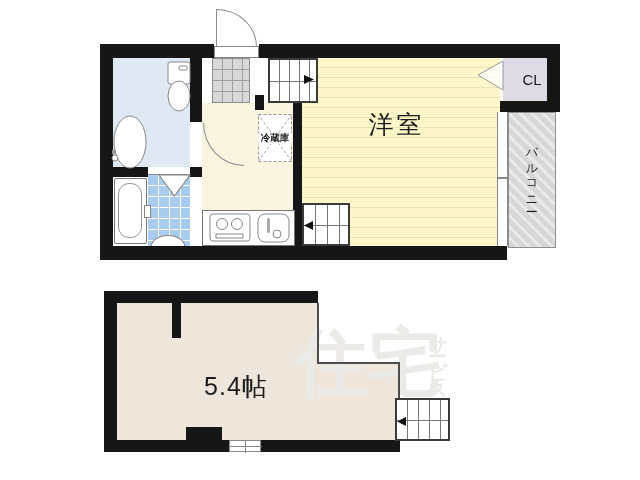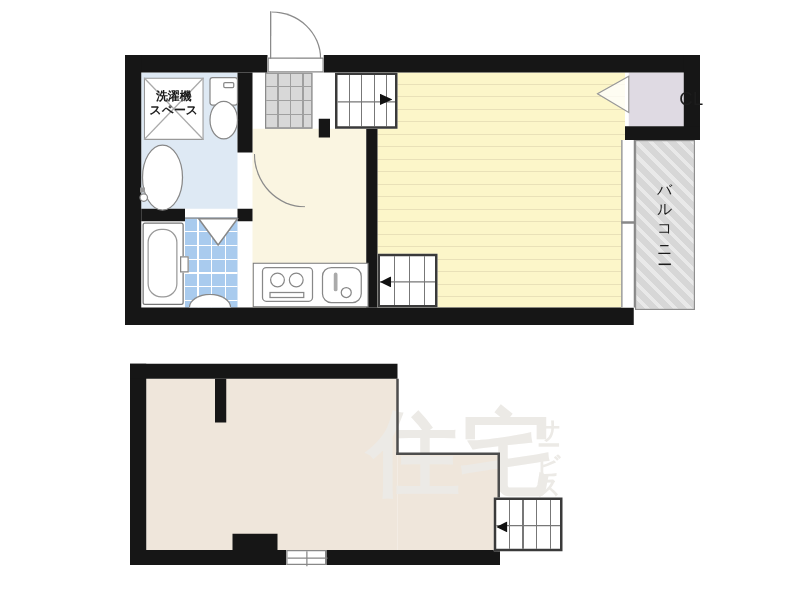--- a/index.html
+++ b/index.html
@@ -85,31 +85,20 @@
   <div class="abs stairs treads10" style="left:268px;top:58px;width:50px;height:45px;">
     <div class="stair-mid"></div>
   </div>
   <div class="abs arrow arrow-right" style="left:304px;top:75px;width:10px;height:9px;"></div>
 
   <div class="abs stairs treads12" style="left:302px;top:203px;width:48px;height:43px;">
     <div class="stair-mid"></div>
   </div>
   <div class="abs arrow arrow-left" style="left:304px;top:221px;width:9px;height:9px;"></div>
 
-  <div class="abs fixture" style="left:115px;top:62px;width:48px;height:50px;">
-    <svg width="48" height="50" viewBox="0 0 48 50">
-      <rect x="0.5" y="0.5" width="47" height="49" fill="#ffffff" stroke="#999"></rect>
-      <line x1="0" y1="0" x2="48" y2="50" stroke="#aaa" stroke-width="1"></line>
-      <line x1="48" y1="0" x2="0" y2="50" stroke="#aaa" stroke-width="1"></line>
-    </svg>
-    <div class="abs label" style="left:0;top:11px;width:48px;font-size:9.5px;font-weight:bold;">
-      <div>洗濯機</div>
-      <div>スペース</div>
-    </div>
-  </div>
 
   <div class="abs fixture" style="left:166px;top:58px;">
     <svg width="26" height="56" viewBox="0 0 26 56">
       <rect x="2" y="4" width="22" height="22" rx="2" fill="#fff" stroke="#888"></rect>
       <rect x="13" y="8" width="8" height="4" rx="1" fill="#fff" stroke="#888"></rect>
       <ellipse cx="13" cy="38" rx="11" ry="15" fill="#fff" stroke="#888"></ellipse>
     </svg>
   </div>
 
   <div class="abs fixture" style="left:110px;top:114px;">
@@ -126,41 +115,50 @@
   <div class="abs whitebox" style="left:144px;top:205px;width:7px;height:13px;z-index:4;"></div>
 
   <div class="abs fixture" style="left:158px;top:174px;">
     <svg width="33" height="24" viewBox="0 0 33 24">
       <polygon points="1,1 16.5,22 32,1" fill="#ffffff" stroke="#888" stroke-width="1.2"></polygon>
     </svg>
   </div>
 
   <div class="abs" style="left:151px;top:235px;width:34px;height:11px;background:#fff;border:1px solid #888;border-bottom:none;border-radius:50% 50% 0 0 / 100% 100% 0 0;box-sizing:border-box;z-index:4;"></div>
 
+  <div class="abs fixture" style="left:258px;top:114px;width:34px;height:48px;">
+    <svg width="34" height="48" viewBox="0 0 34 48">
+      <rect x="0.5" y="0.5" width="33" height="47" fill="#fff" stroke="#999" stroke-dasharray="3,2"></rect>
+      <line x1="0" y1="0" x2="34" y2="48" stroke="#aaa" stroke-dasharray="3,2"></line>
+      <line x1="34" y1="0" x2="0" y2="48" stroke="#aaa" stroke-dasharray="3,2"></line>
+    </svg>
+    <div class="abs label" style="left:0;top:19px;width:34px;font-size:9.5px;font-weight:bold;background:rgba(255,255,255,0.8);">冷蔵庫</div>
+  </div>
 
   <div class="abs fixture" style="left:202px;top:210px;">
     <svg width="93" height="36" viewBox="0 0 93 36">
       <rect x="0.5" y="0.5" width="92" height="35" fill="#fff" stroke="#777"></rect>
       <rect x="8" y="4" width="40" height="27" rx="3" fill="#fff" stroke="#888"></rect>
       <circle cx="20" cy="14" r="5.5" fill="#fff" stroke="#888"></circle>
       <circle cx="35" cy="14" r="5.5" fill="#fff" stroke="#888"></circle>
       <rect x="14" y="24" width="27" height="4" fill="#fff" stroke="#888"></rect>
       <rect x="56" y="4" width="31" height="28" rx="7" fill="#fff" stroke="#888"></rect>
       <rect x="65" y="8" width="3" height="15" rx="1.5" fill="#aaa"></rect>
       <circle cx="75" cy="24" r="4" fill="#fff" stroke="#888"></circle>
     </svg>
   </div>
 
   <div class="abs fixture" style="left:477px;top:59px;">
     <svg width="27" height="33" viewBox="0 0 27 33">
       <polygon points="26,2 1,16 26,31" fill="rgba(255,255,255,0.75)" stroke="#999"></polygon>
     </svg>
   </div>
 
-  <div class="abs label" style="left:531px;top:71px;width:44px;font-size:15px;">CL</div>
+  <div class="abs label room-label" style="left:330px;top:110px;width:133px;">洋室</div>
+  <div class="abs label" style="left:510px;top:71px;width:44px;font-size:15px;">CL</div>
   <div class="abs label vtext" style="left:524px;top:138px;font-size:12px;letter-spacing:3px;">バルコニー</div>
 
   <div class="abs wall" style="left:104px;top:291px;width:13px;height:161px;"></div>
   <div class="abs wall" style="left:104px;top:291px;width:214px;height:12px;"></div>
   <div class="abs wall" style="left:104px;top:440px;width:125px;height:12px;"></div>
   <div class="abs wall" style="left:261px;top:440px;width:139px;height:12px;"></div>
   <div class="abs wall" style="left:172px;top:303px;width:9px;height:35px;"></div>
   <div class="abs wall" style="left:186px;top:427px;width:36px;height:13px;"></div>
   <div class="abs edge" style="left:317px;top:303px;width:2px;height:61px;"></div>
   <div class="abs edge" style="left:317px;top:362px;width:83px;height:2px;"></div>
@@ -169,14 +167,15 @@
   <div class="abs whitebox" style="left:229px;top:440px;width:32px;height:12px;">
     <div class="abs" style="left:0;top:5px;width:32px;height:1px;background:#888;"></div>
     <div class="abs" style="left:15px;top:0;width:1px;height:12px;background:#888;"></div>
   </div>
 
   <div class="abs stairs treads11" style="left:395px;top:398px;width:55px;height:43px;">
     <div class="stair-mid"></div>
   </div>
   <div class="abs arrow arrow-left" style="left:397px;top:417px;width:9px;height:9px;"></div>
 
+  <div class="abs label room-label" style="left:170px;top:372px;width:132px;letter-spacing:1px;">5.4帖</div>
 
 </div>
 
 </body></html>

